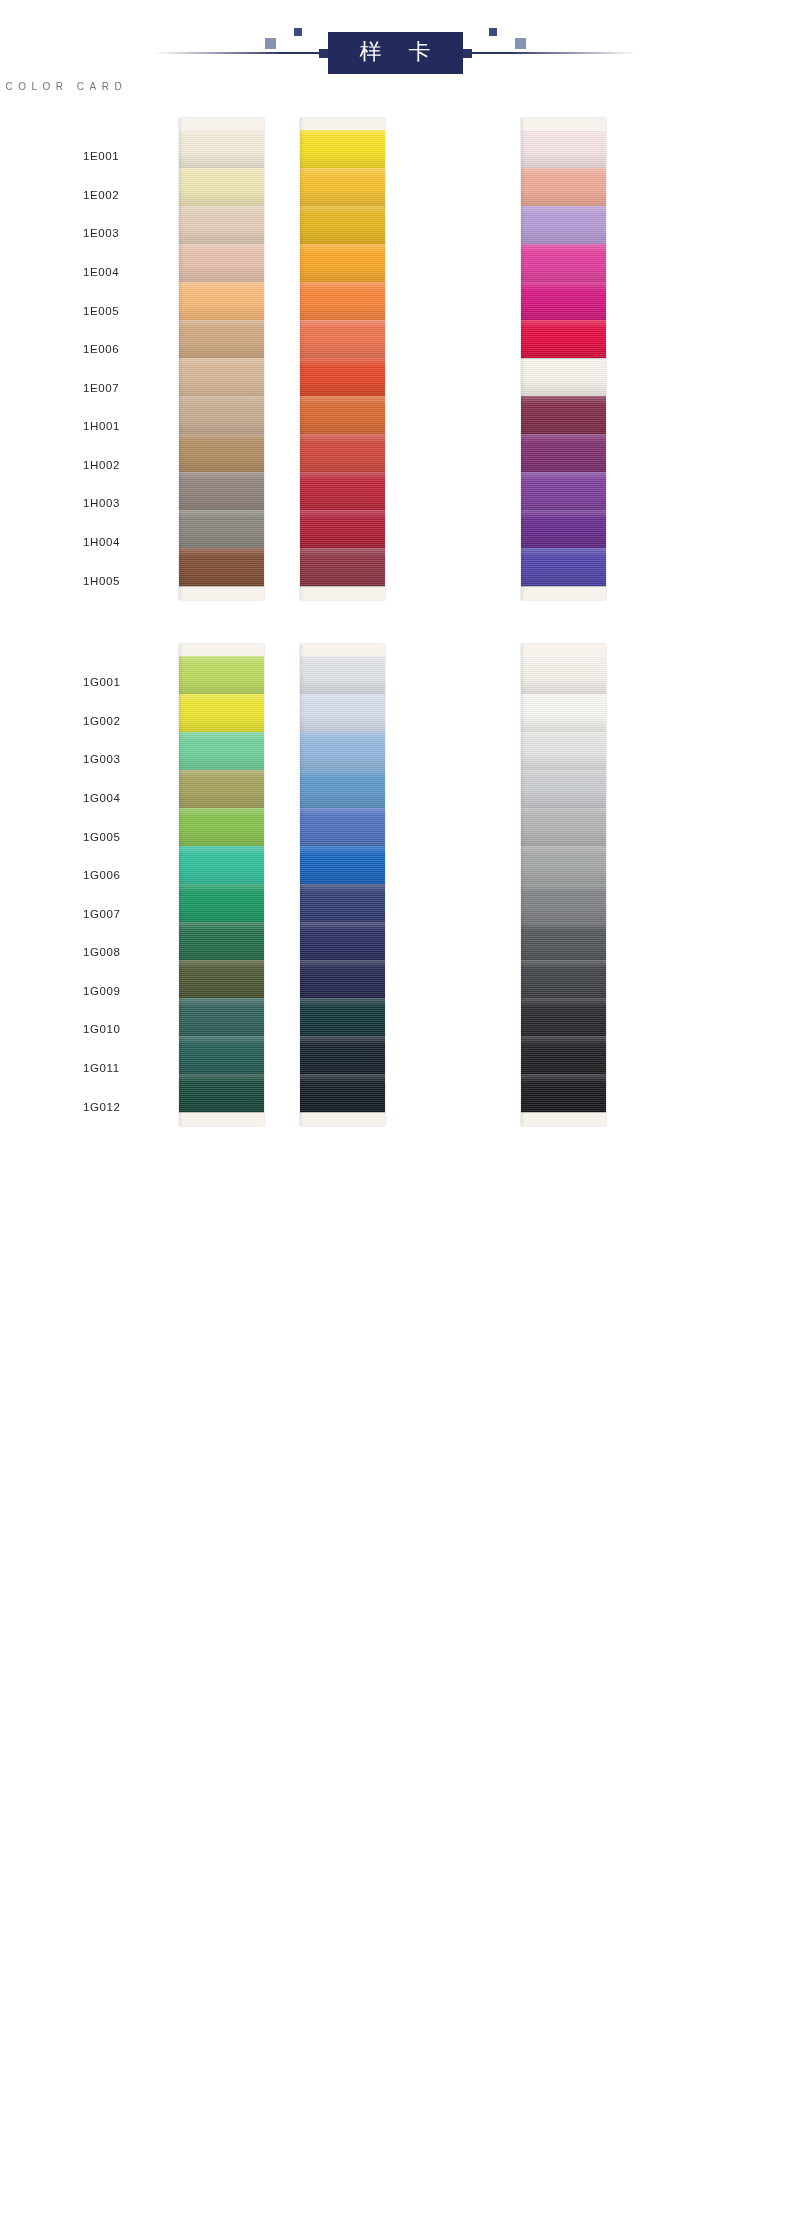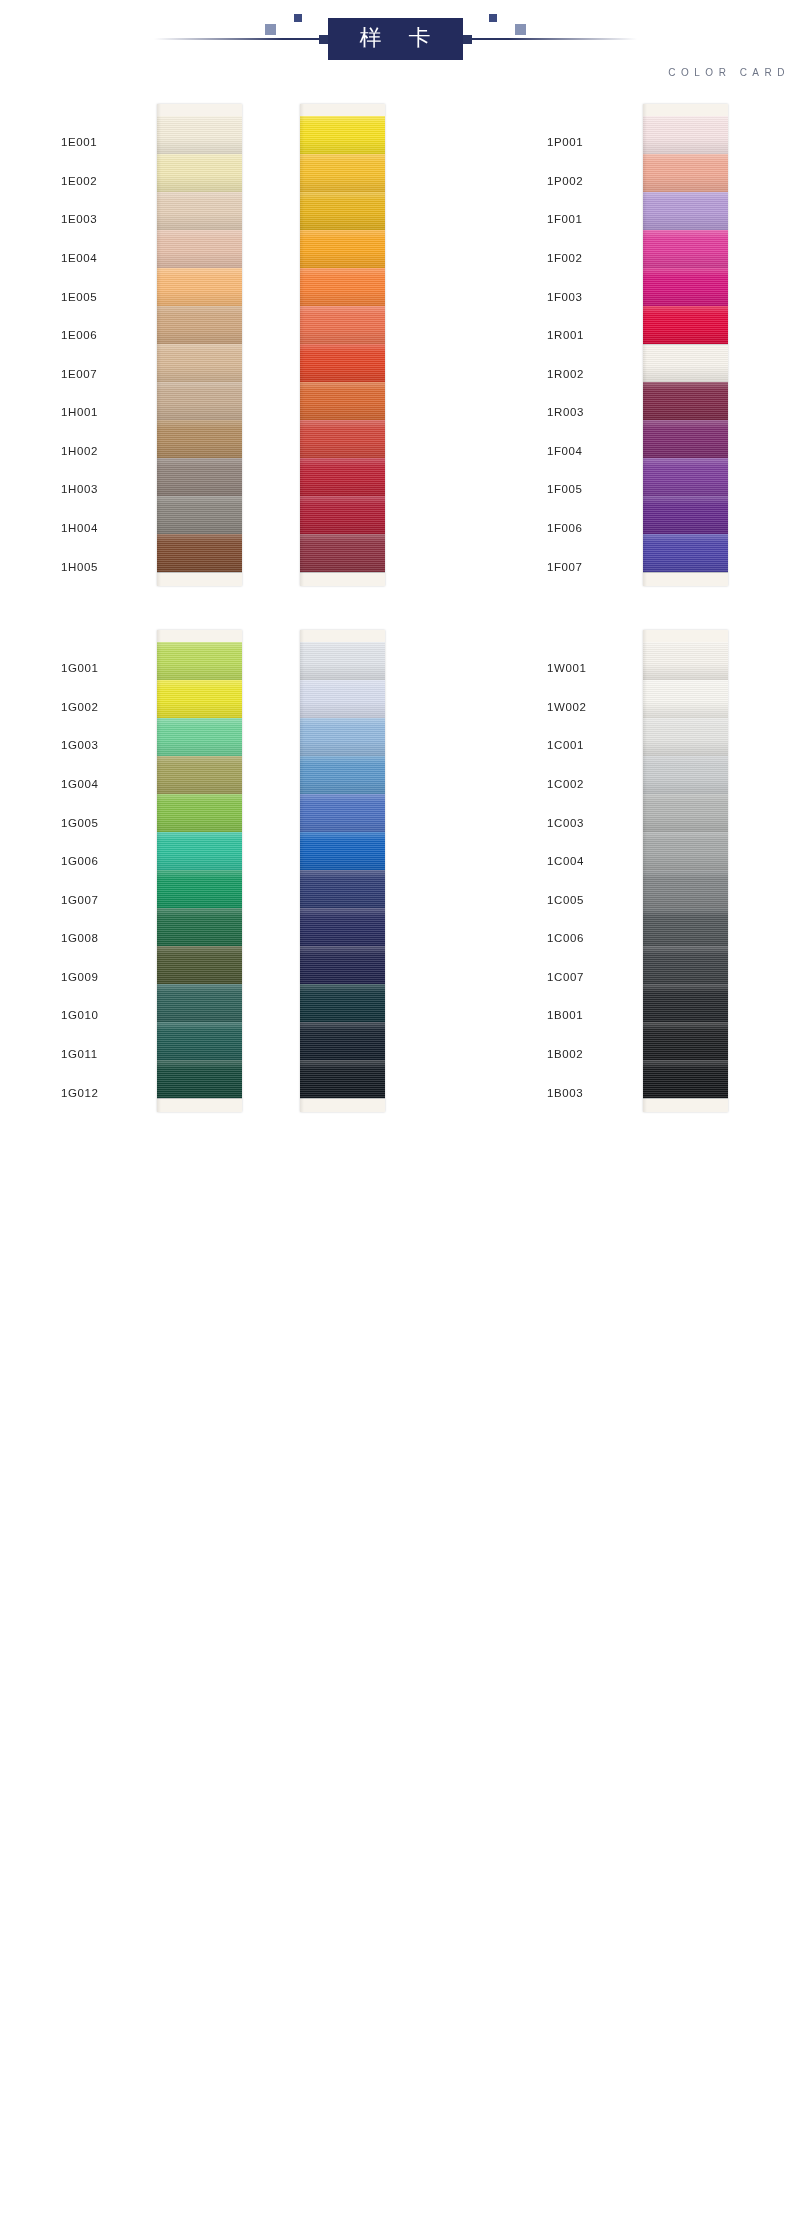--- a/index.html
+++ b/index.html
@@ -16,24 +16,24 @@
     position: relative;
     width: 790px;
     min-height: 2213px;
     background: #ffffff;
     box-sizing: border-box;
     overflow: hidden;
   }
 
   
   .header {
-    padding-top: 18px;
+    padding-top: 32px;
     display: flex;
     flex-direction: column;
-    align-items: flex-end;
+    align-items: flex-start;
   }
   .header-row {
     display: flex;
     align-items: center;
     justify-content: center;
     height: 42px;
     width: 100%;
   }
   .rule-wrap {
     position: relative;
@@ -92,21 +92,21 @@
     letter-spacing: 5.5px;
     text-indent: 5.5px;
     color: #6d7486;
     font-family: "Liberation Sans", sans-serif;
   }
 
   
   .block {
     display: flex;
     justify-content: center;
-    gap: 53px;
+    gap: 31px;
     margin-top: 26px;
   }
   .block.second { margin-top: 44px; align-items: flex-end; }
 
   .column {
     display: flex;
     align-items: stretch;
     width: 190px;
   }
   .labels {
@@ -329,34 +329,20 @@
             </div>
             <div class="slot">
               <div class="swatch" style="background: rgb(174, 27, 51);"></div>
             </div>
             <div class="slot">
               <div class="swatch" style="background: rgb(139, 47, 63);"></div>
             </div>
           </div>
         </div>
         <div class="column">
-          <div class="labels">
-            <div class="label">1P001</div>
-            <div class="label">1P002</div>
-            <div class="label">1F001</div>
-            <div class="label">1F002</div>
-            <div class="label">1F003</div>
-            <div class="label">1R001</div>
-            <div class="label">1R002</div>
-            <div class="label">1R003</div>
-            <div class="label">1F004</div>
-            <div class="label">1F005</div>
-            <div class="label">1F006</div>
-            <div class="label">1F007</div>
-          </div>
           <div class="card">
             <div class="slot">
               <div class="swatch" style="background: rgb(246, 227, 228);"></div>
             </div>
             <div class="slot">
               <div class="swatch" style="background: rgb(240, 168, 147);"></div>
             </div>
             <div class="slot">
               <div class="swatch" style="background: rgb(179, 153, 213);"></div>
             </div>
@@ -479,34 +465,20 @@
             </div>
             <div class="slot">
               <div class="swatch" style="background: rgb(19, 30, 43);"></div>
             </div>
             <div class="slot">
               <div class="swatch" style="background: rgb(17, 24, 32);"></div>
             </div>
           </div>
         </div>
         <div class="column">
-          <div class="labels">
-            <div class="label">1W001</div>
-            <div class="label">1W002</div>
-            <div class="label">1C001</div>
-            <div class="label">1C002</div>
-            <div class="label">1C003</div>
-            <div class="label">1C004</div>
-            <div class="label">1C005</div>
-            <div class="label">1C006</div>
-            <div class="label">1C007</div>
-            <div class="label">1B001</div>
-            <div class="label">1B002</div>
-            <div class="label">1B003</div>
-          </div>
           <div class="card">
             <div class="slot">
               <div class="swatch" style="background: rgb(245, 242, 236);"></div>
             </div>
             <div class="slot">
               <div class="swatch" style="background: rgb(247, 245, 240);"></div>
             </div>
             <div class="slot">
               <div class="swatch" style="background: rgb(228, 228, 225);"></div>
             </div>

